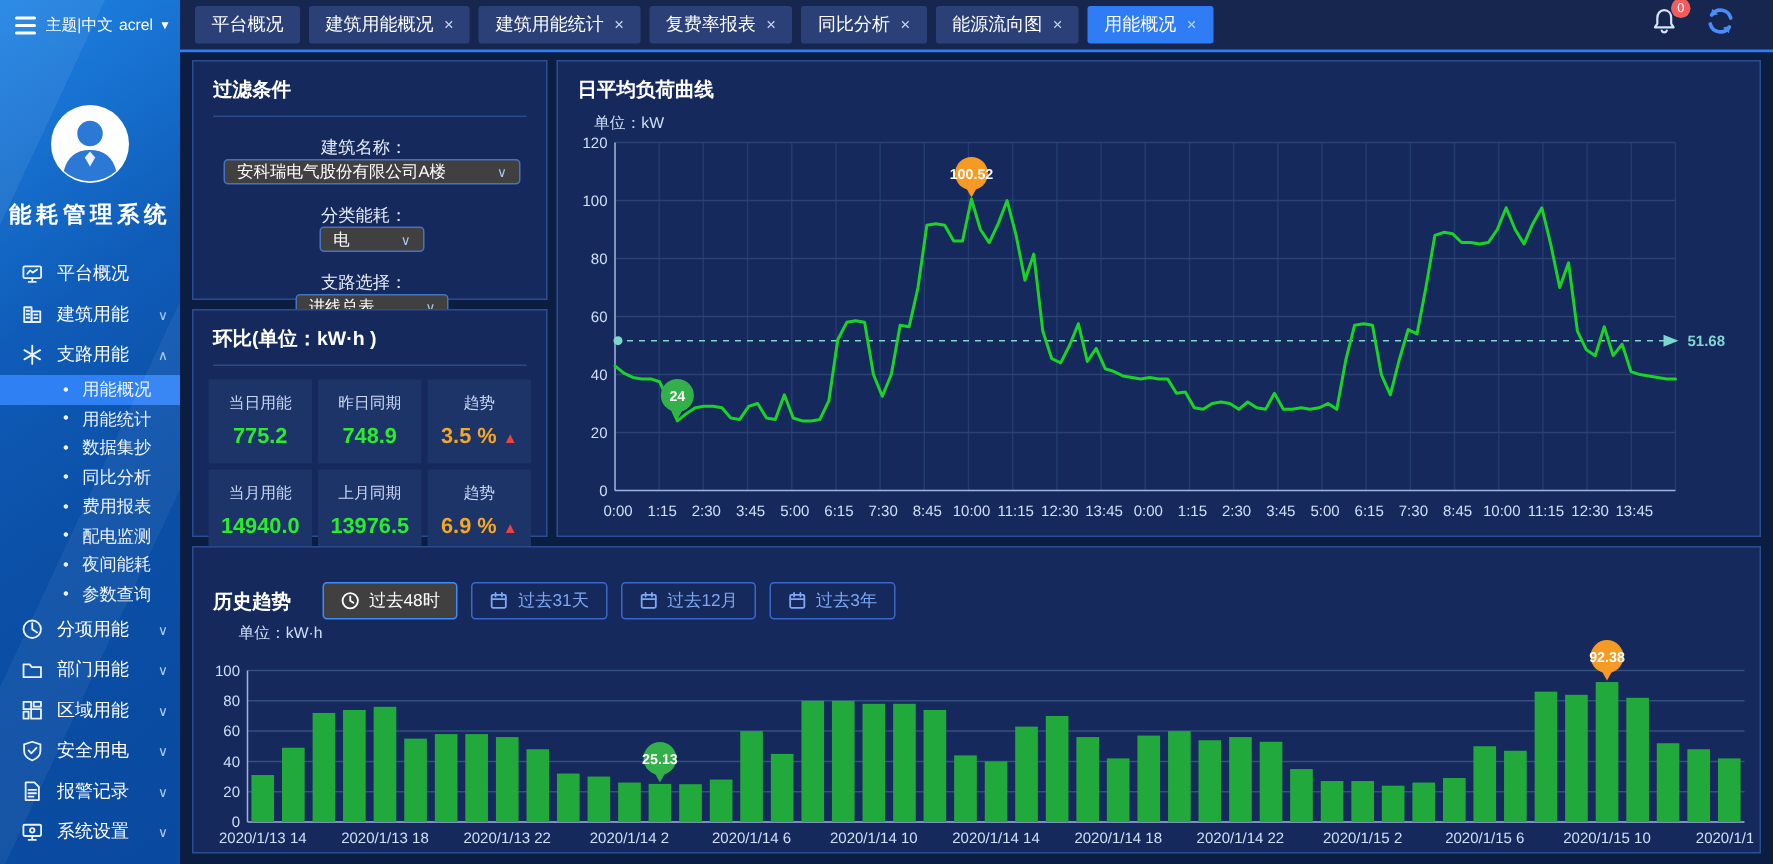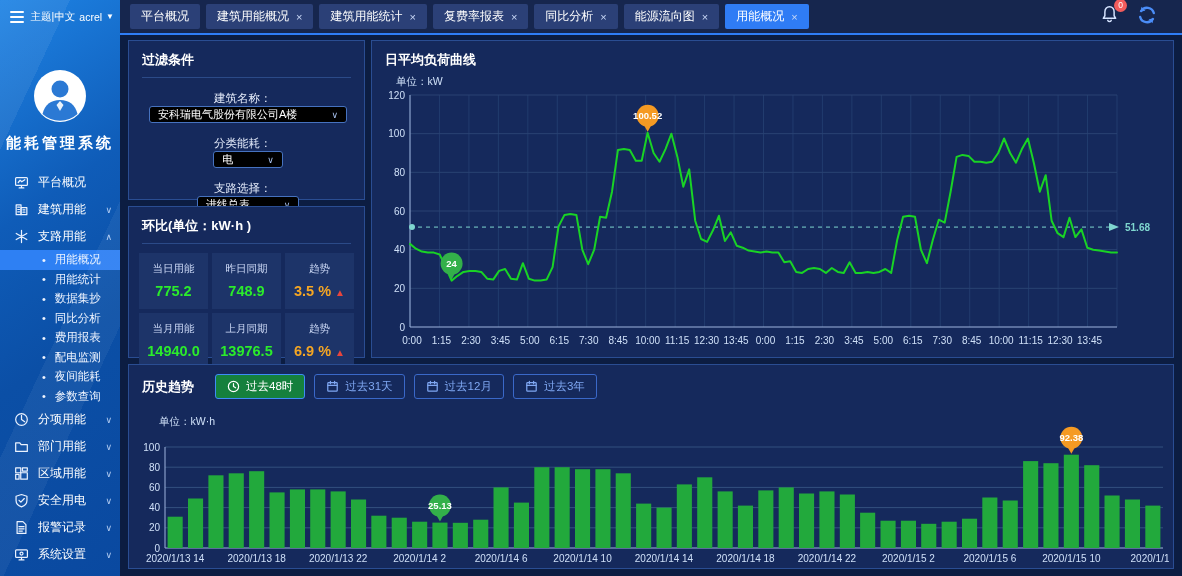--- a/index.html
+++ b/index.html
@@ -45,45 +45,45 @@
 
   
   .main { position:absolute; left:120px; top:35px; width:1062px; height:541px; background:#0c1d42; }
   .panel { position:absolute; background:#15295c; border:1px solid #2a4d92; }
   .panel-title { font-size:13px; font-weight:bold; color:#fff; padding:10px 13px 8px; }
   .sep { margin:0 13px; border-bottom:1px solid #2b4a88; }
 
   .filter-panel { left:8px; top:5px; width:237px; height:160px; }
   .filter-row { display:flex; align-items:center; margin:13px 10px 0 13px;flex-direction:column; }
   .filter-label { font-size:11.5px; color:#e6edfc; width:68px; flex:none; }
-  .select { flex:1; height:29px; background:#000000; border:1px solid #4672bf; border-radius:3px;
+  .select { flex:1; height:29px; background:#404040; border:1px solid #4672bf; border-radius:3px;
     display:flex; align-items:center; padding:0 8px; cursor:pointer;gap:34px; }
   .select .val { flex:1; font-size:11px; color:#fff; white-space:nowrap; overflow:hidden; }
   .select .chev { font-size:9px; color:#aac4f2; }
 
   .stats-panel { left:8px; top:171px; width:237px; height:152px; }
   .stats-grid { display:grid; grid-template-columns:repeat(3,1fr); gap:4px; margin:9px 10px 0; }
   .cell { background:#1d3469; text-align:center; padding:9px 2px 10px; }
   .cell .clabel { font-size:10.5px; color:#ccd9f6; }
   .cell .cval { margin-top:7px; font-size:14.5px; font-weight:bold; white-space:nowrap; }
   .cval.green { color:#2bec2b; }
   .cval.orange { color:#f5a623; }
   .tri { color:#e8453c; font-size:10px; margin-left:4px; }
 
   .line-panel { left:251px; top:5px; width:803px; height:318px; }
   .unit-label { position:absolute; font-size:10.5px; color:#cfe0f8;text-align:right; }
   .line-panel .unit-label { left:24px; top:34px; }
   #line-svg { position:absolute; left:8px; top:46px; }
 
   .history-panel { left:8px; top:329px; width:1046px; height:205px; }
-  .hist-head { display:flex; align-items:center; padding:9px 13px 0; gap:9px; }
+  .hist-head { display:flex; align-items:center; padding:23px 13px 0; gap:9px; }
   .hist-title { font-size:13px; font-weight:bold; color:#fff; margin-right:12px; }
   .hbtn { height:25px; display:flex; align-items:center; gap:6px; padding:0 11px; border-radius:3px;
     font-size:11.5px; color:#7fa7f2; border:1px solid #3a68c8; background:transparent; cursor:pointer; }
-  .hbtn.active { background:#15803d; color:#fff; border-color:#3e8cf7;text-align:center; }
+  .hbtn.active { background:#404040; color:#fff; border-color:#3e8cf7;text-align:center; }
   .history-panel .unit-label { left:30px; top:50px; }
   #bar-svg { position:absolute; left:6px; top:56px; }
 
   svg text.ax { fill:#cfe0f8; font-size:10px; font-family:"Liberation Sans",sans-serif; }
   svg text.mk { fill:#fff; font-size:9.5px; font-weight:bold; font-family:"Liberation Sans",sans-serif; }
 </style>
 </head>
 <body>
 
 <div class="sidebar">

